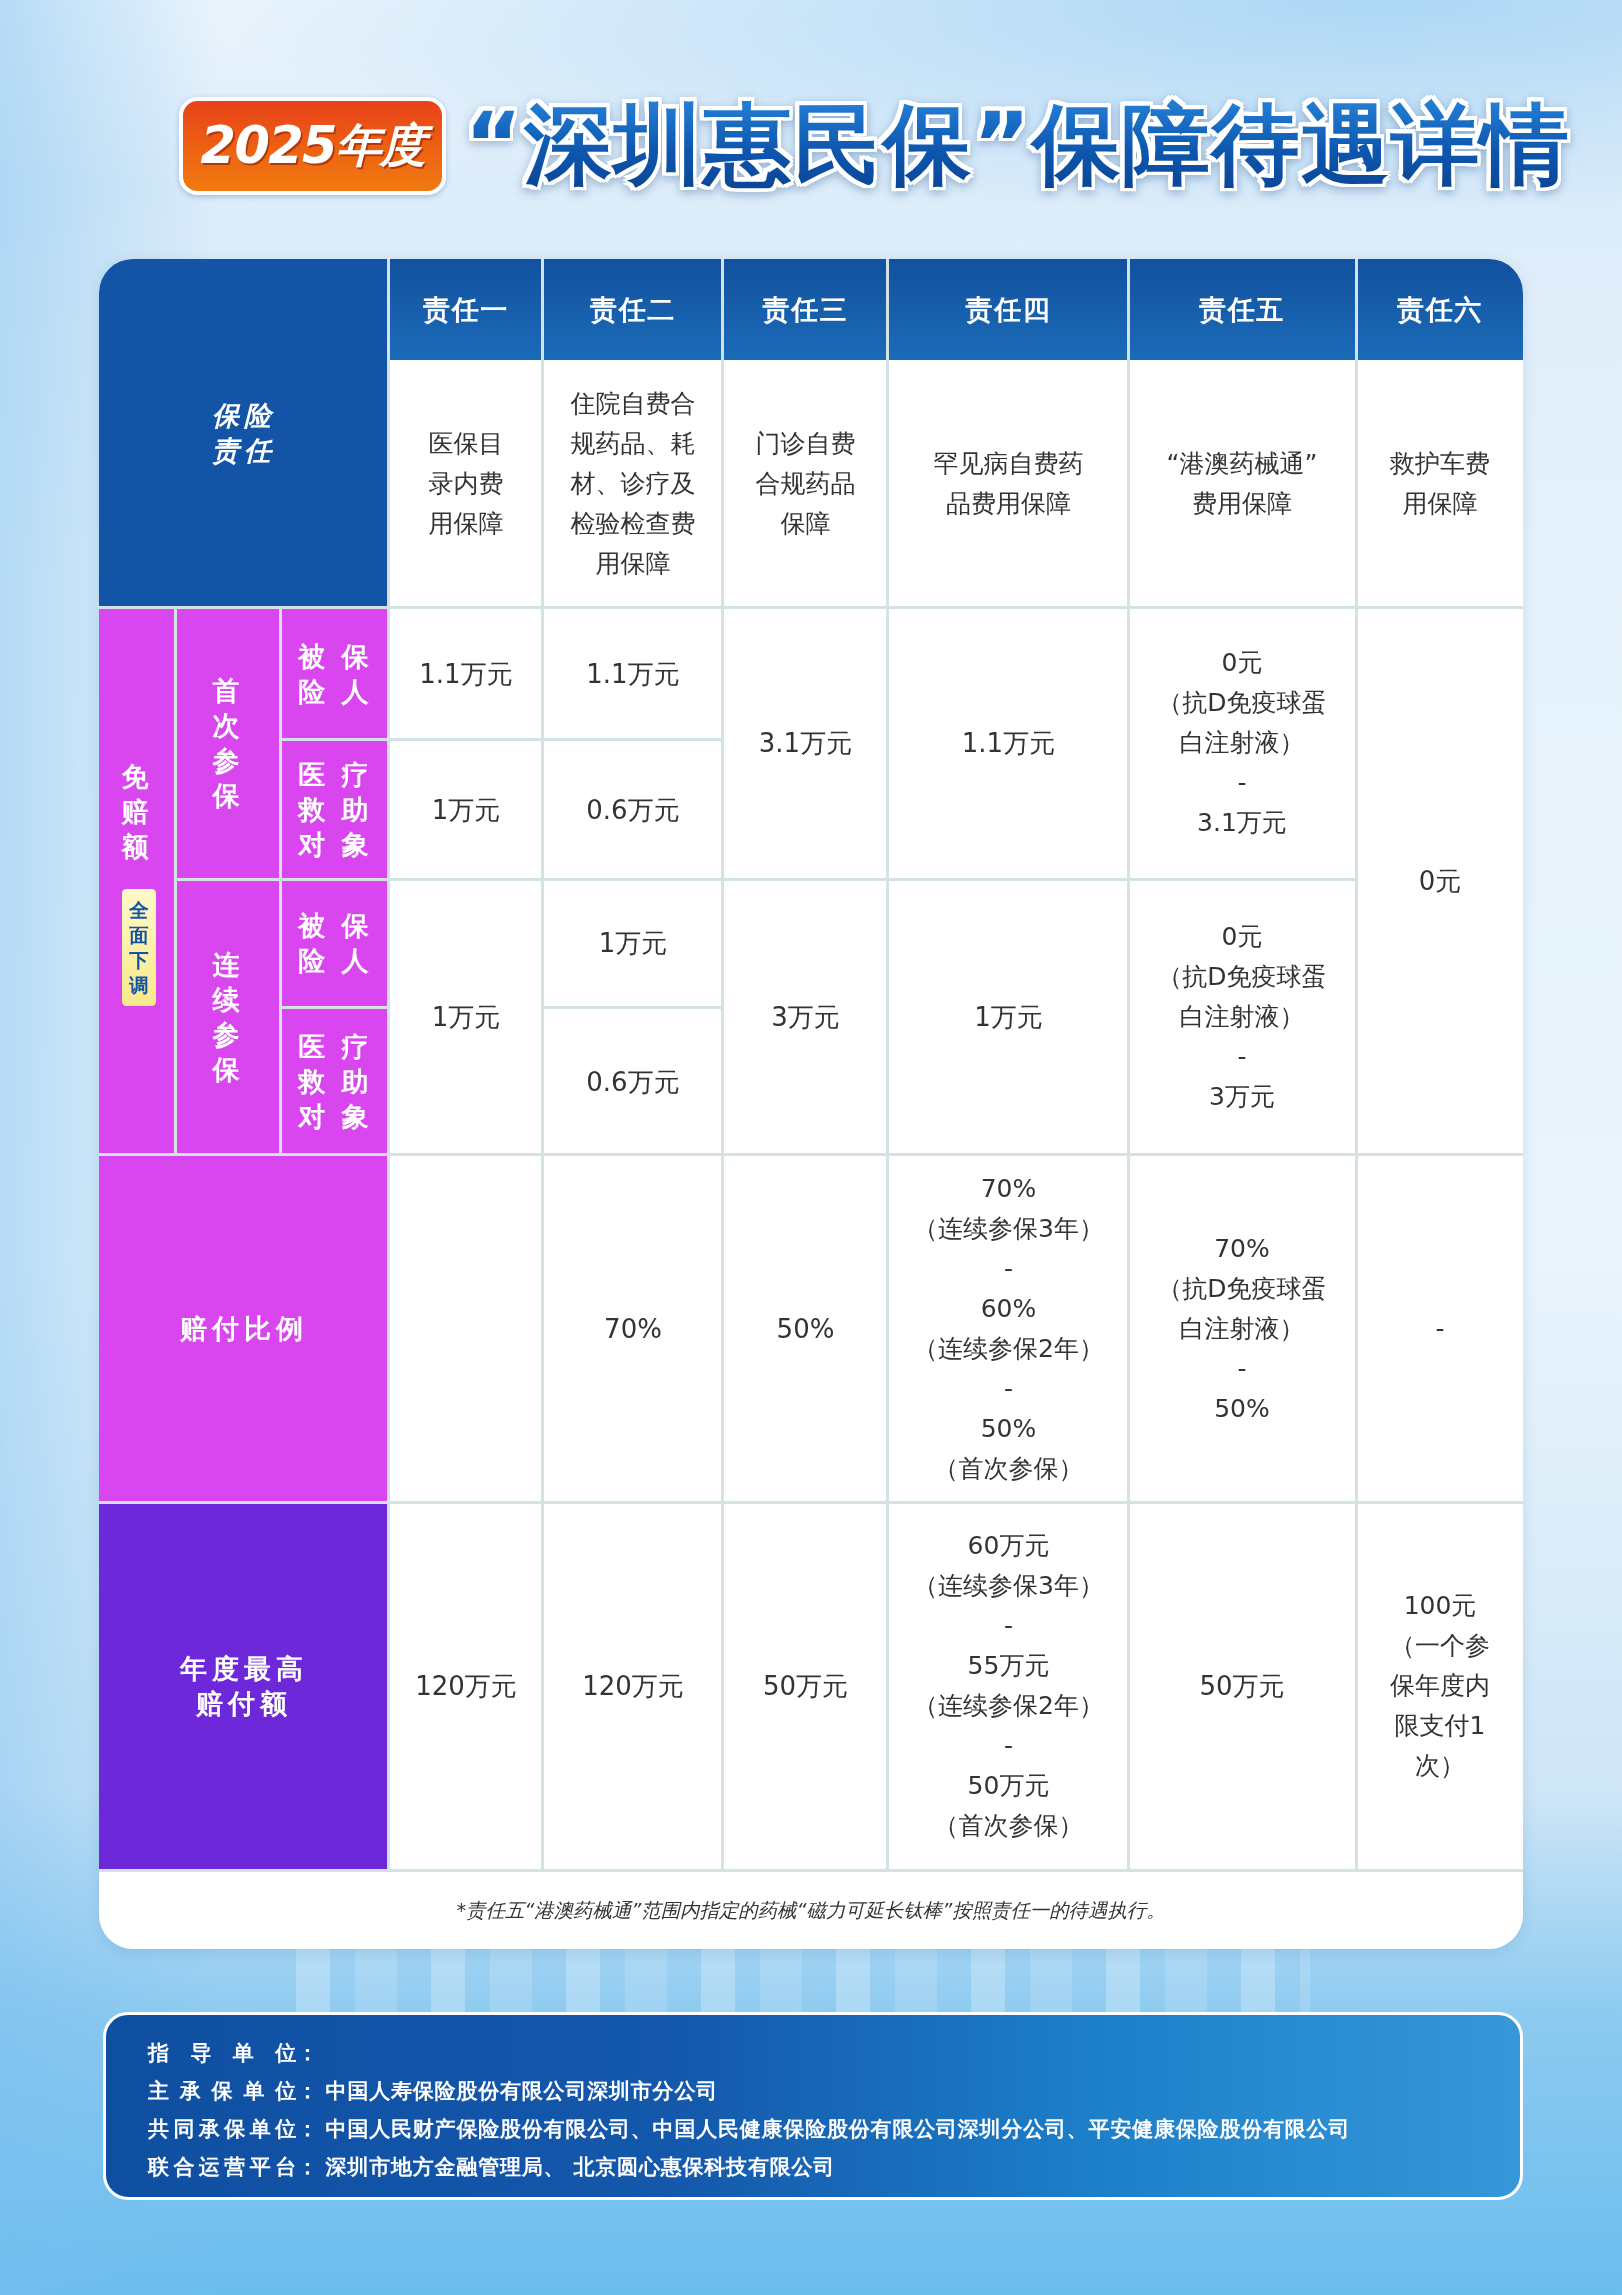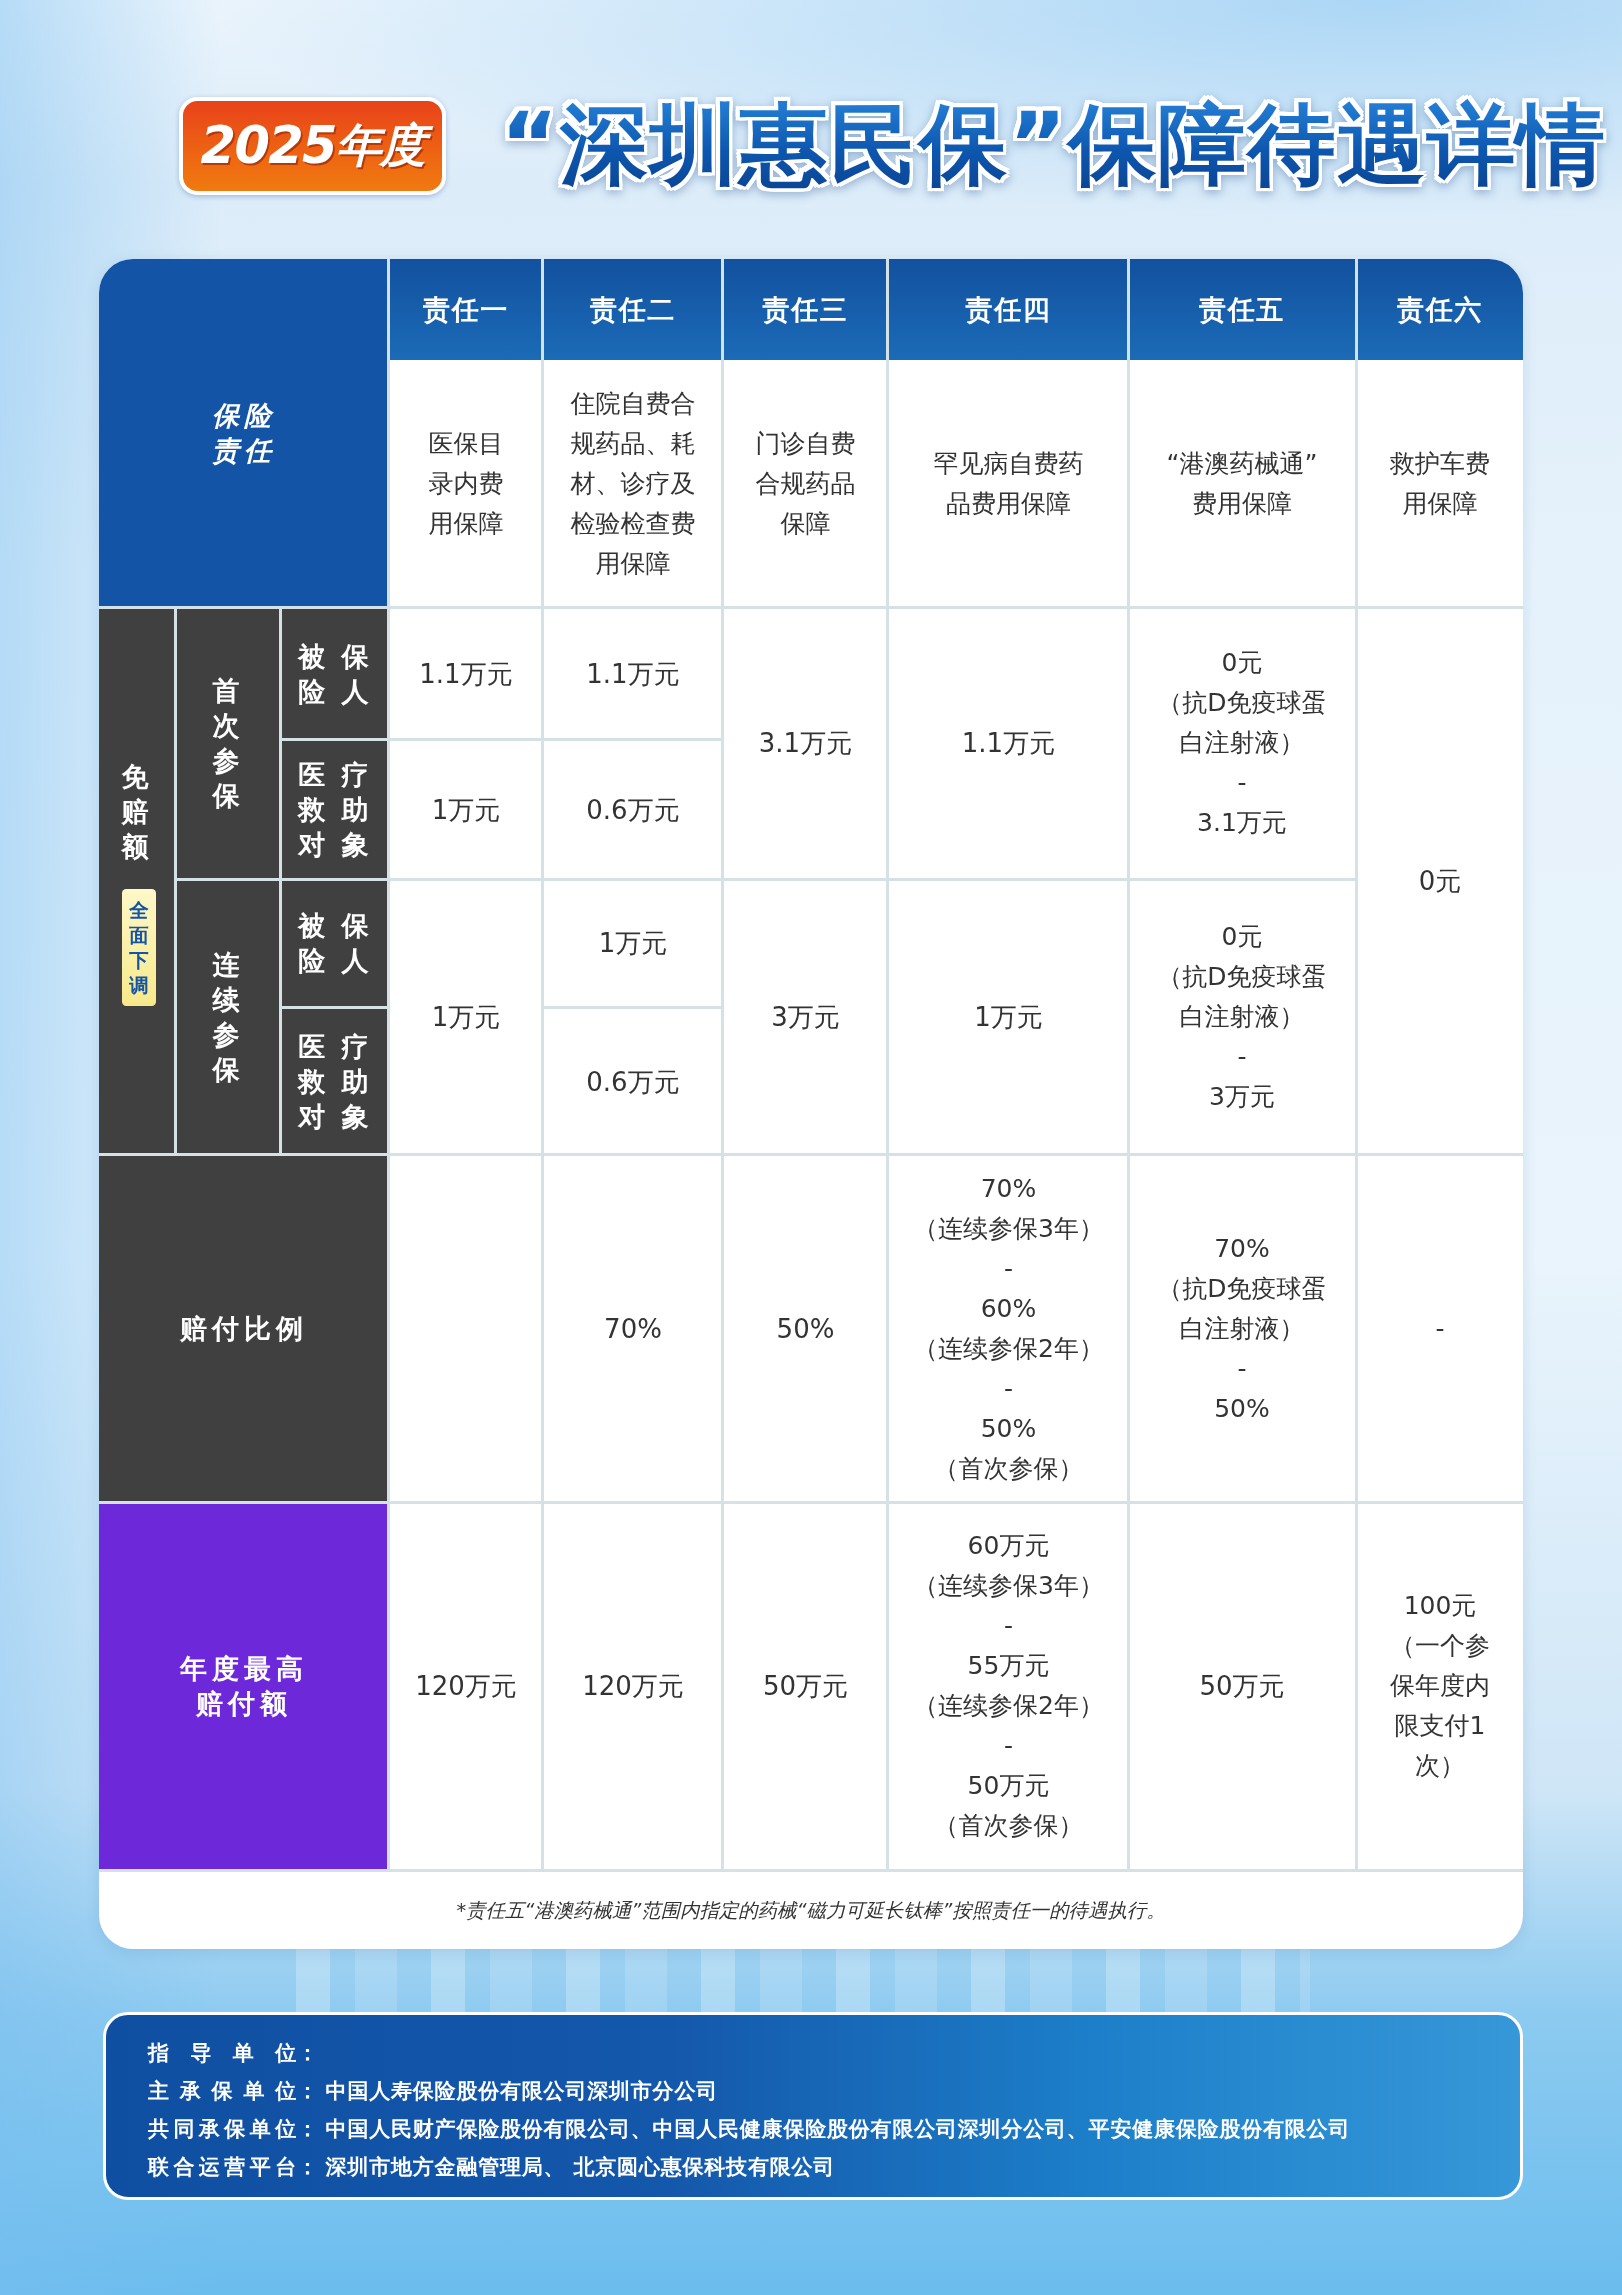--- a/index.html
+++ b/index.html
@@ -17,21 +17,21 @@
   .bg-top {
     position: absolute; left: 0; top: 0; width: 1623px; height: 254px;
     background: radial-gradient(ellipse at 85% 0%, rgba(120,190,240,0.55), rgba(255,255,255,0) 60%);
   }
   .skyline {
     position: absolute; left: 296px; top: 1944px; width: 1014px; height: 76px;
     background: repeating-linear-gradient(90deg, rgba(255,255,255,0.25) 0 34px, rgba(255,255,255,0) 34px 59px, rgba(255,255,255,0.15) 59px 101px, rgba(255,255,255,0) 101px 135px);
   }
 
   
-  .title-wrap { position: absolute; left: 179px; top: 95px; height: 101px; display: flex; align-items: center; gap: 36px; }
+  .title-wrap { position: absolute; left: 179px; top: 95px; height: 101px; display: flex; align-items: center; }
   .year-badge {
     width: 267px; height: 98px; border-radius: 18.6px;
     background: linear-gradient(180deg, #e8421a 0%, #ee6512 60%, #f07a10 100%);
     border: 4.2px solid #ffffff;
     box-shadow: 0 1.7px 5px rgba(0,60,140,0.25);
     display: flex; align-items: center; justify-content: center;
     color: #fff; font-weight: bold; font-style: italic;
     font-size: 51px; letter-spacing: -1.7px;
     text-shadow: 1.7px 1.7px 0 #b23a0a;
   }
@@ -52,21 +52,21 @@
   .card {
     position: absolute; left: 99px; top: 259px; width: 1424px; height: 1690px;
     background: #ffffff; border-radius: 34px; overflow: hidden;
     box-shadow: 0 3.4px 15px rgba(20,80,150,0.12);
   }
   .cell {
     position: absolute; display: flex; align-items: center; justify-content: center;
     text-align: center; white-space: pre-line;
   }
   .lbl { background: #1454a6; color: #ffffff; font-weight: bold; font-size: 27px; line-height: 35px; letter-spacing: 5px; }
-  .lbl.light { background: #404040; }
+  .lbl.light { background: #d946ef; }
   .hdr { background: linear-gradient(180deg, #12519f 0%, #1b6bb7 100%); color: #fff; font-weight: bold; font-size: 27px; letter-spacing: 1.7px; }
   .val { background: #ffffff; color: #333333; font-size: 25px; line-height: 40px; }
   .val.big { font-size: 26px; }
   .grid-line { position: absolute; background: #d4e2e6; }
   .badge-adjust {
     position: absolute; left: 23px; top: 630px; width: 34px; height: 117px;
     background: linear-gradient(180deg, #fff8c8, #f7e98a);
     border-radius: 4.2px;
     color: #1454a6; font-weight: bold; font-size: 19.4px; line-height: 25px;
     display: flex; align-items: center; justify-content: center;

